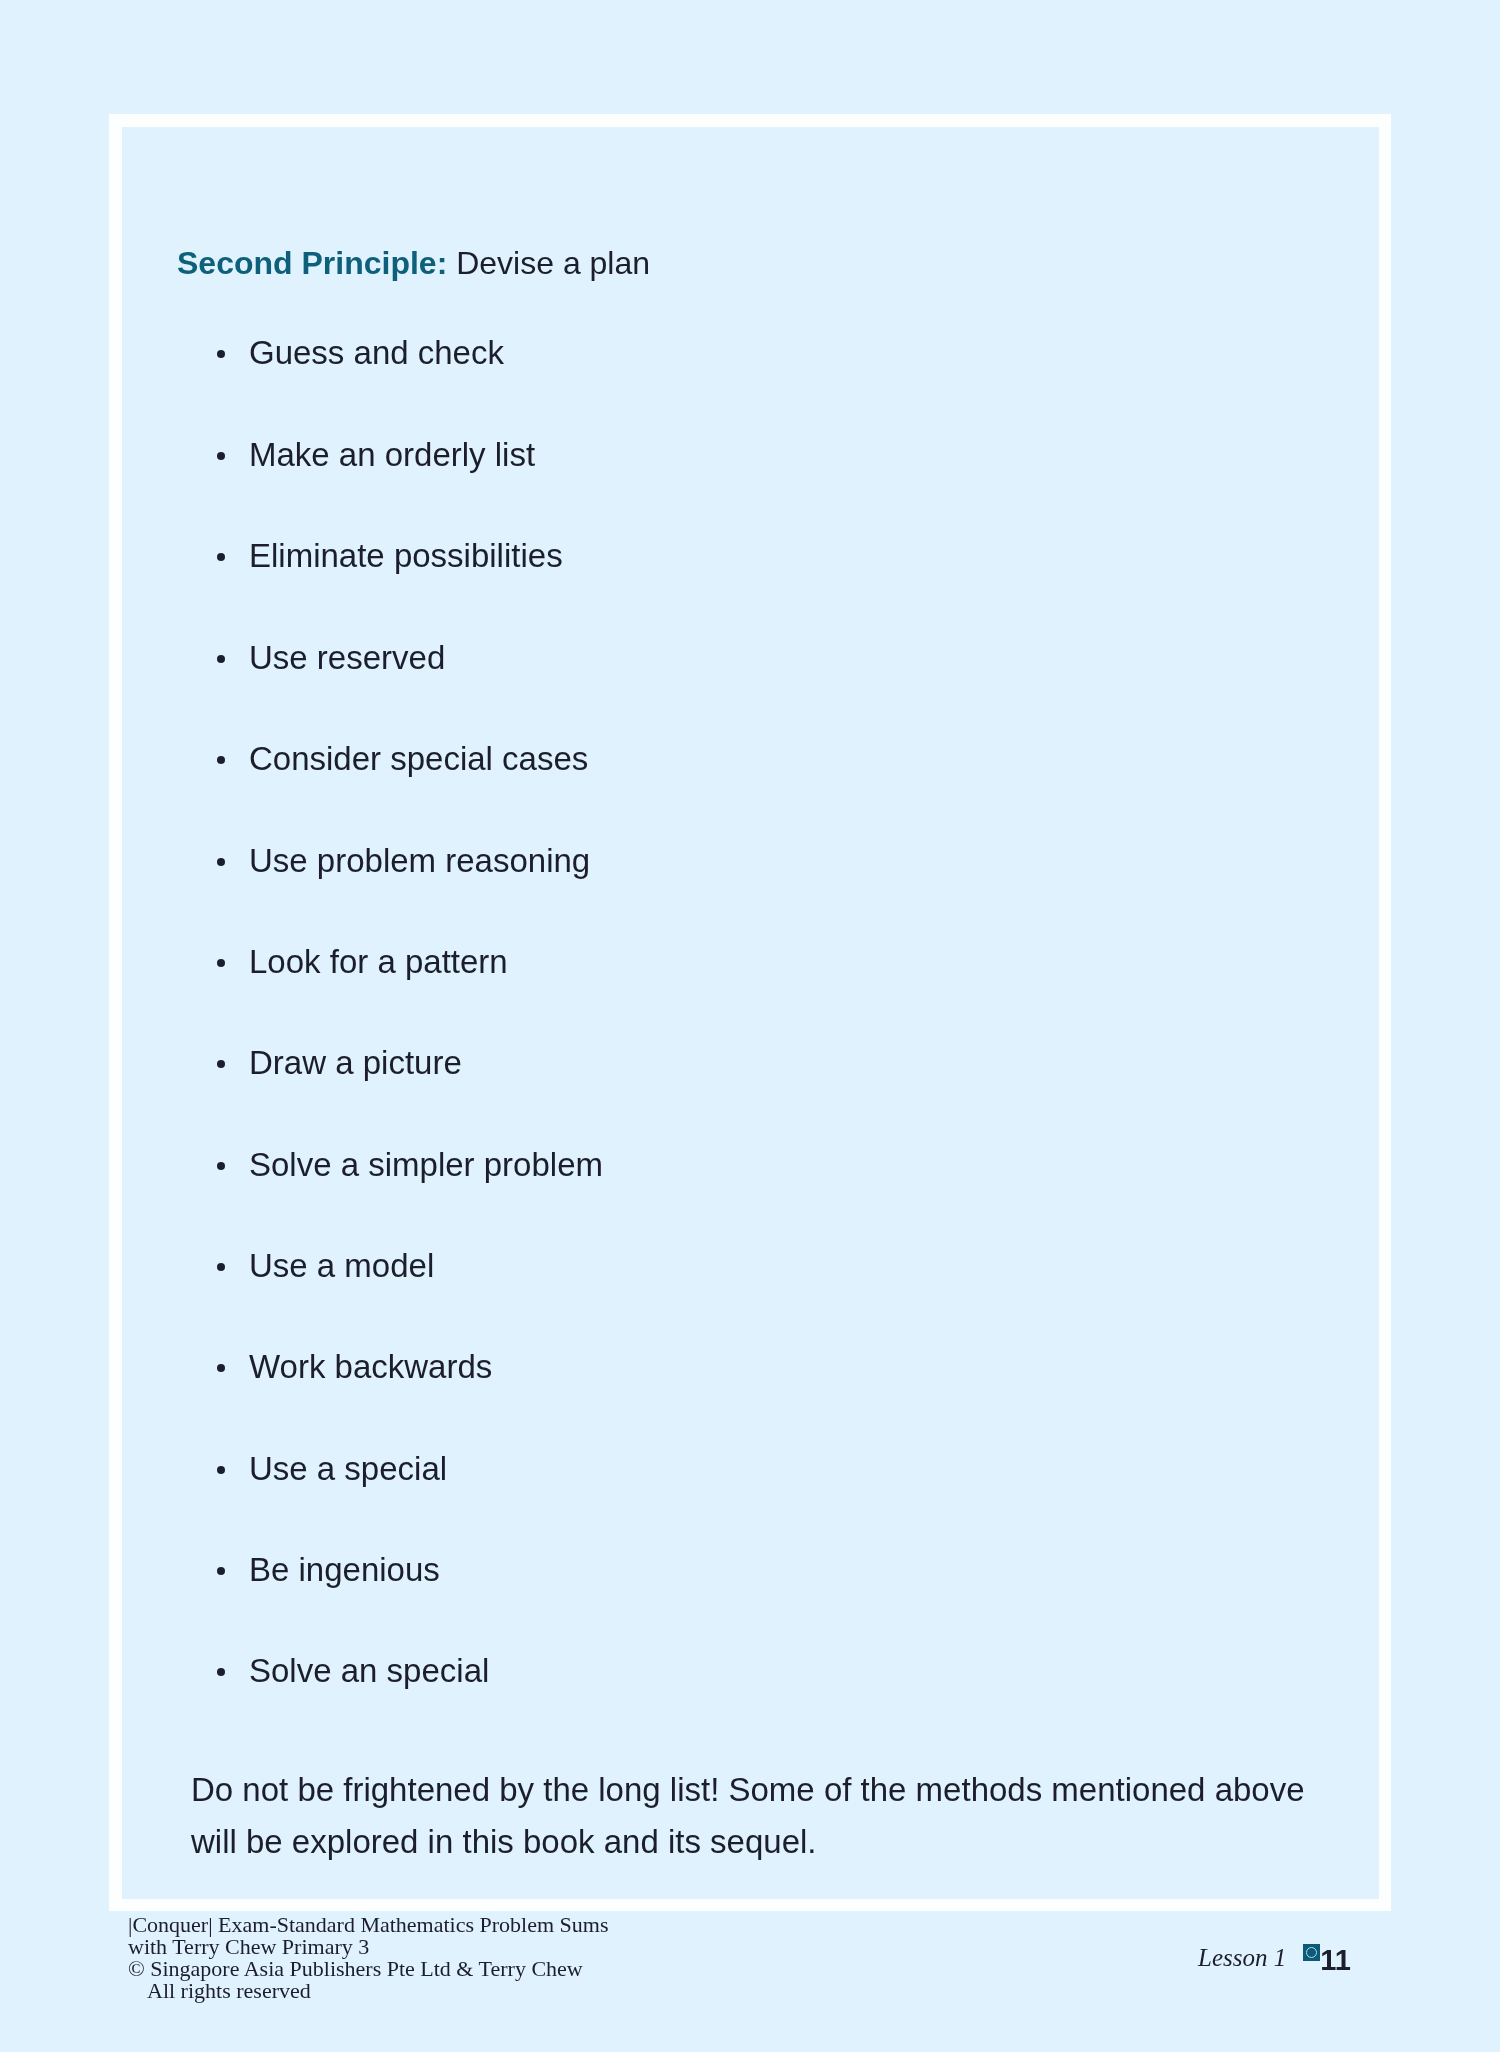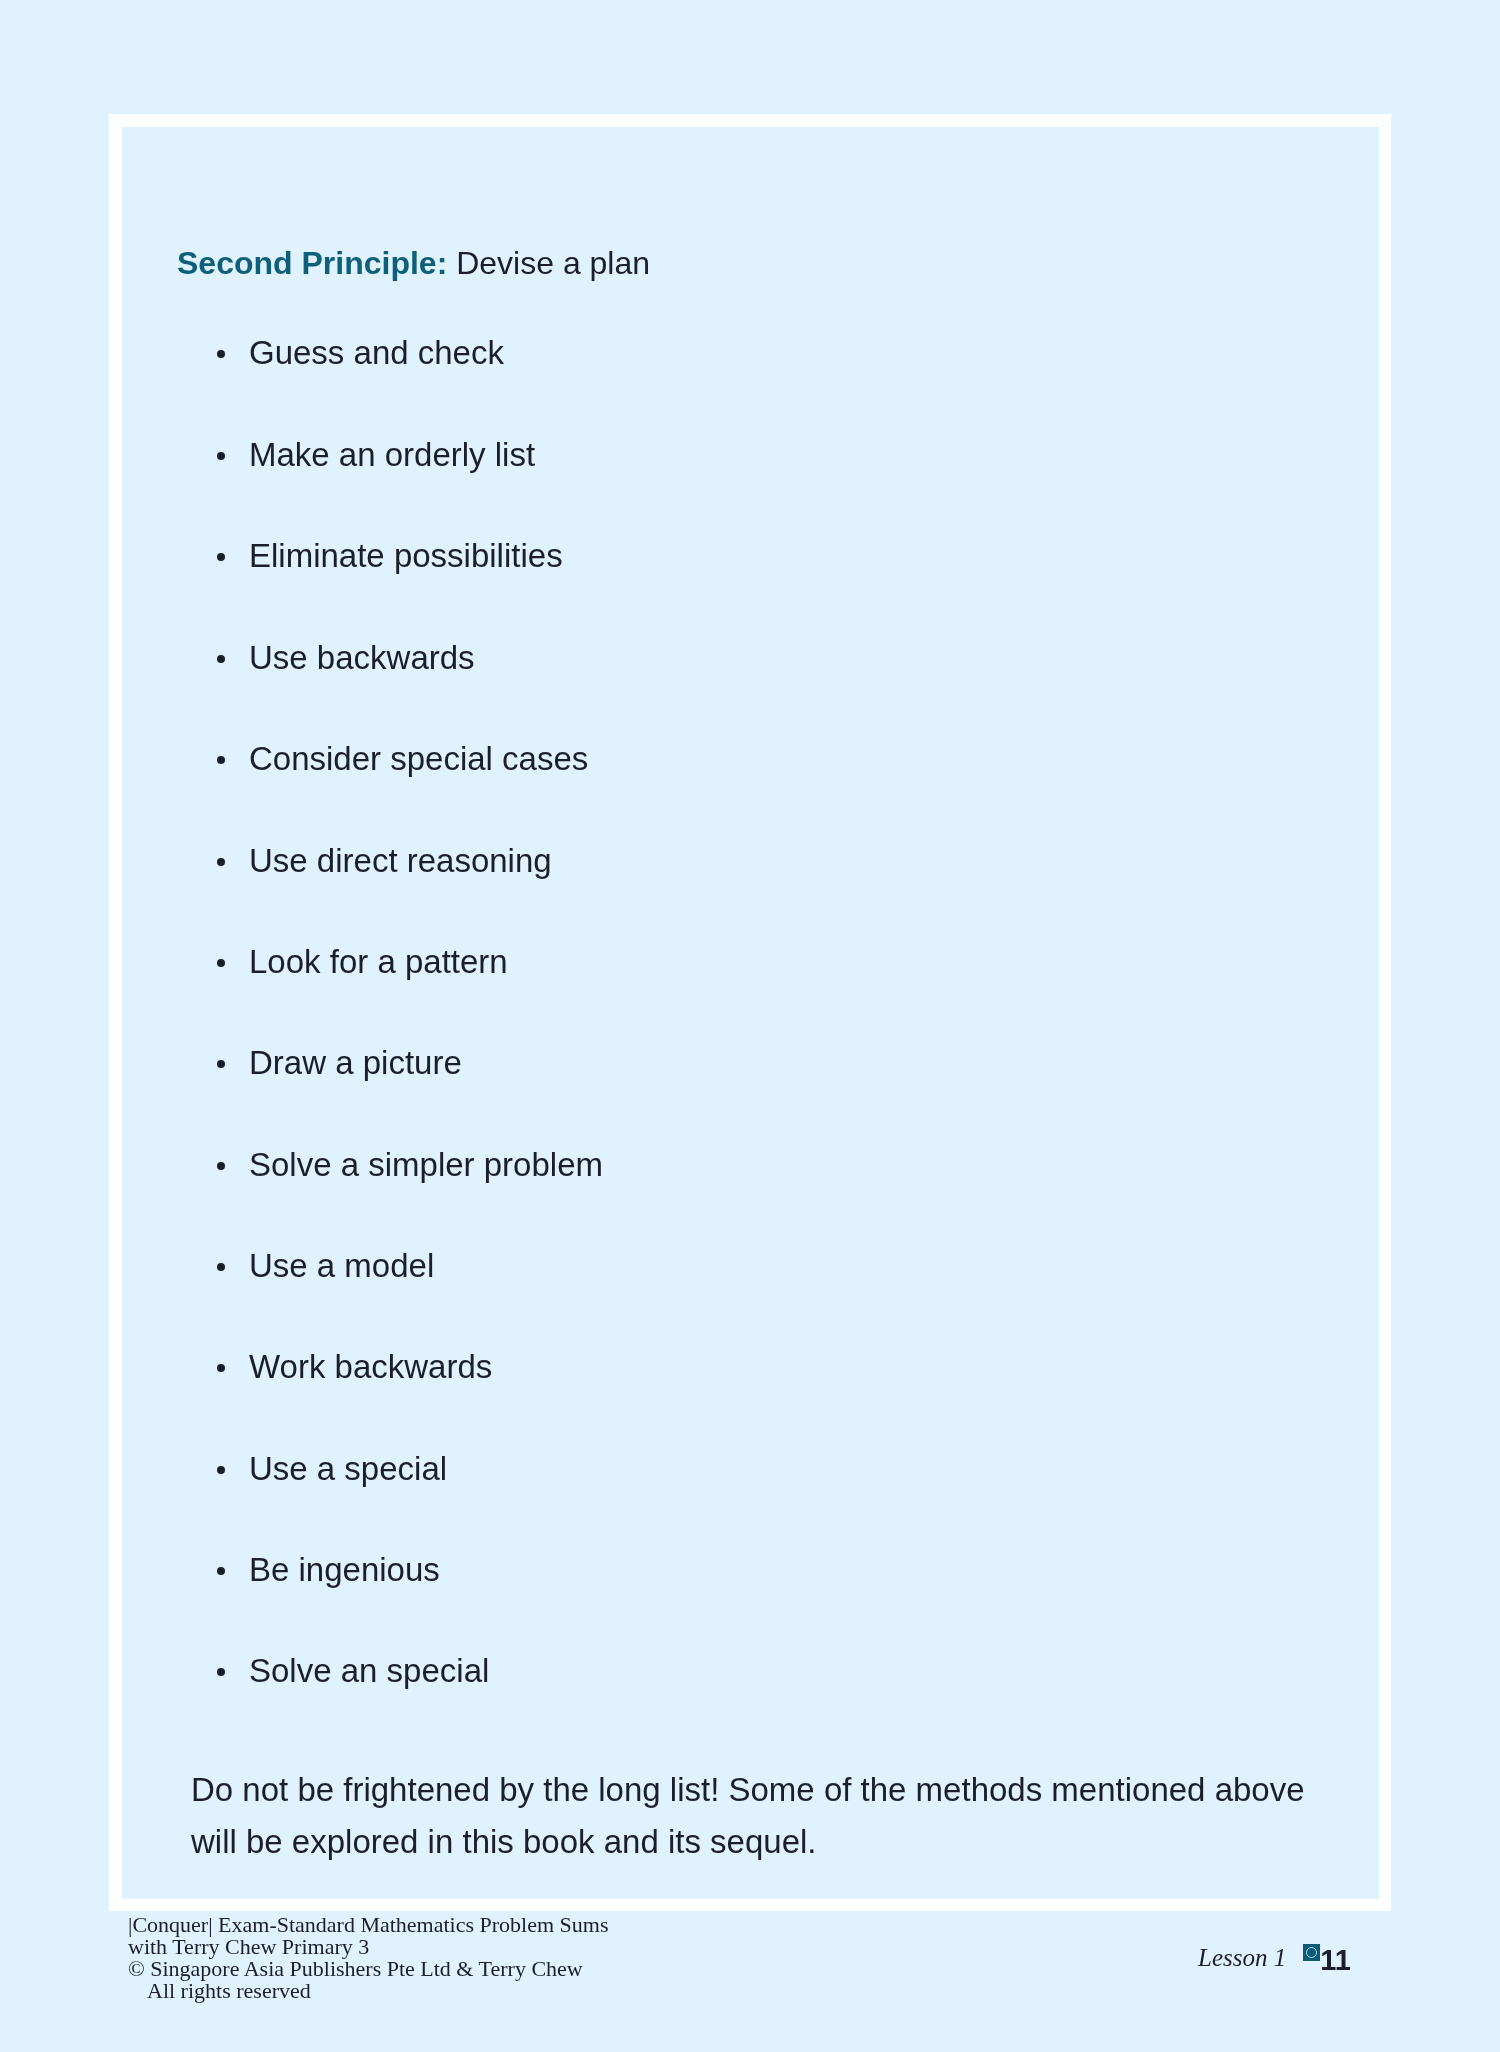--- a/index.html
+++ b/index.html
@@ -159,29 +159,29 @@
   <li class="list-item" style="top:432px">
       <span class="bullet"></span>
       <span class="item-text">Make an orderly list</span>
     </li>
   <li class="list-item" style="top:533px">
       <span class="bullet"></span>
       <span class="item-text">Eliminate possibilities</span>
     </li>
   <li class="list-item" style="top:635px">
       <span class="bullet"></span>
-      <span class="item-text">Use backwards</span>
+      <span class="item-text">Use reserved</span>
     </li>
   <li class="list-item" style="top:736px">
       <span class="bullet"></span>
       <span class="item-text">Consider special cases</span>
     </li>
   <li class="list-item" style="top:838px">
       <span class="bullet"></span>
-      <span class="item-text">Use direct reasoning</span>
+      <span class="item-text">Use problem reasoning</span>
     </li>
   <li class="list-item" style="top:939px">
       <span class="bullet"></span>
       <span class="item-text">Look for a pattern</span>
     </li>
   <li class="list-item" style="top:1040px">
       <span class="bullet"></span>
       <span class="item-text">Draw a picture</span>
     </li>
   <li class="list-item" style="top:1142px">

